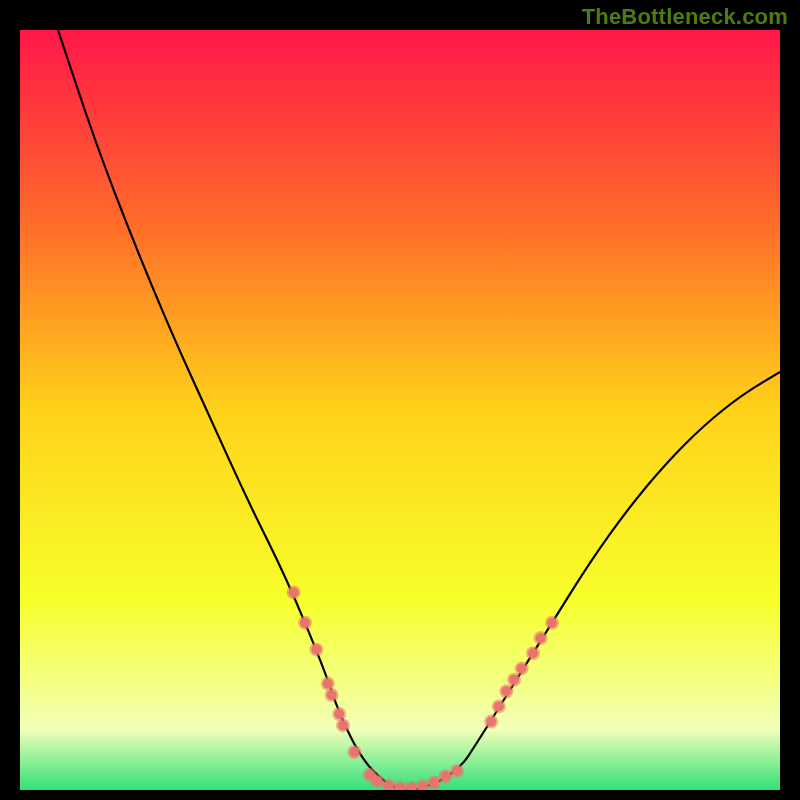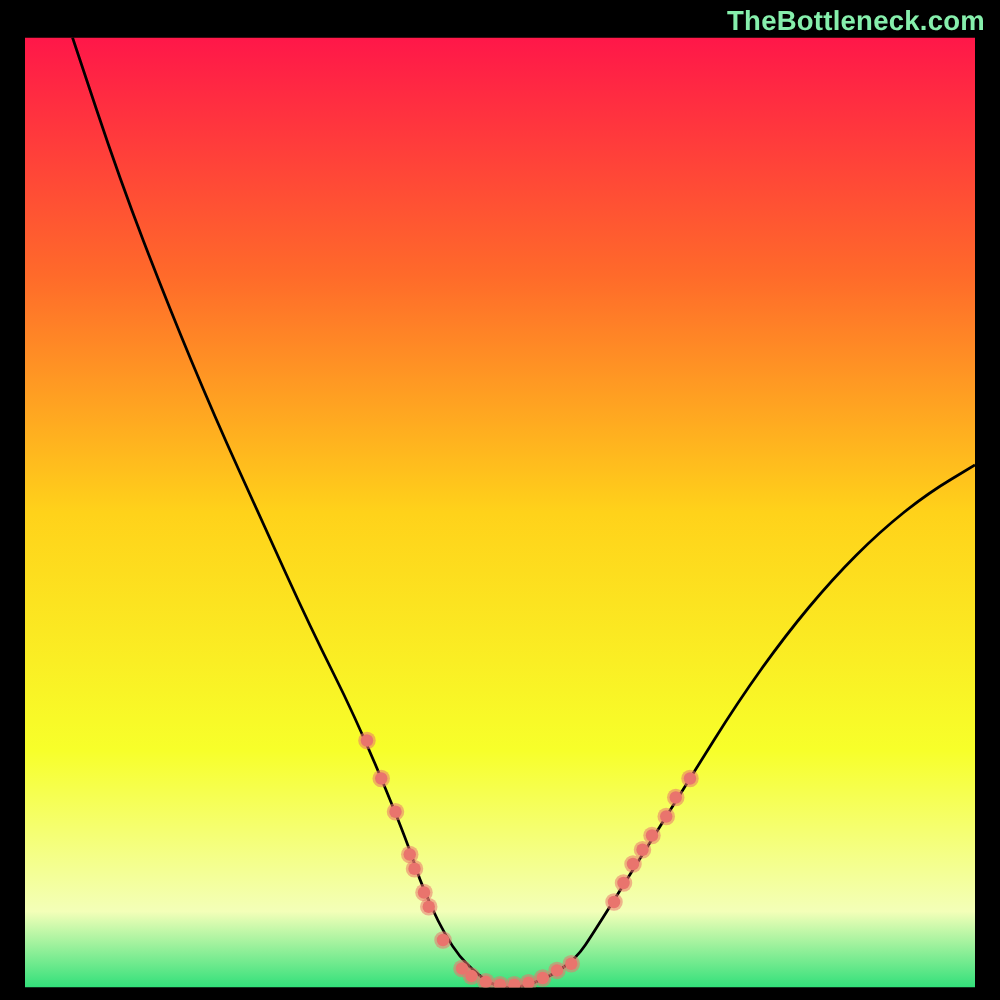--- a/index.html
+++ b/index.html
@@ -25,21 +25,21 @@
     width: 760px;
     height: 760px;
   }
   .watermark {
     position: absolute;
     top: 4px;
     right: 12px;
     font-family: Arial, Helvetica, sans-serif;
     font-size: 22px;
     font-weight: 600;
-    color: #86efac;
+    color: #4d7c0f;
     letter-spacing: 0.2px;
   }
 </style>
 </head>
 <body>
 
 <div class="watermark">TheBottleneck.com</div>
 
 <div class="frame">
   <svg class="plot-area" viewBox="0 0 760 760" preserveAspectRatio="none">

